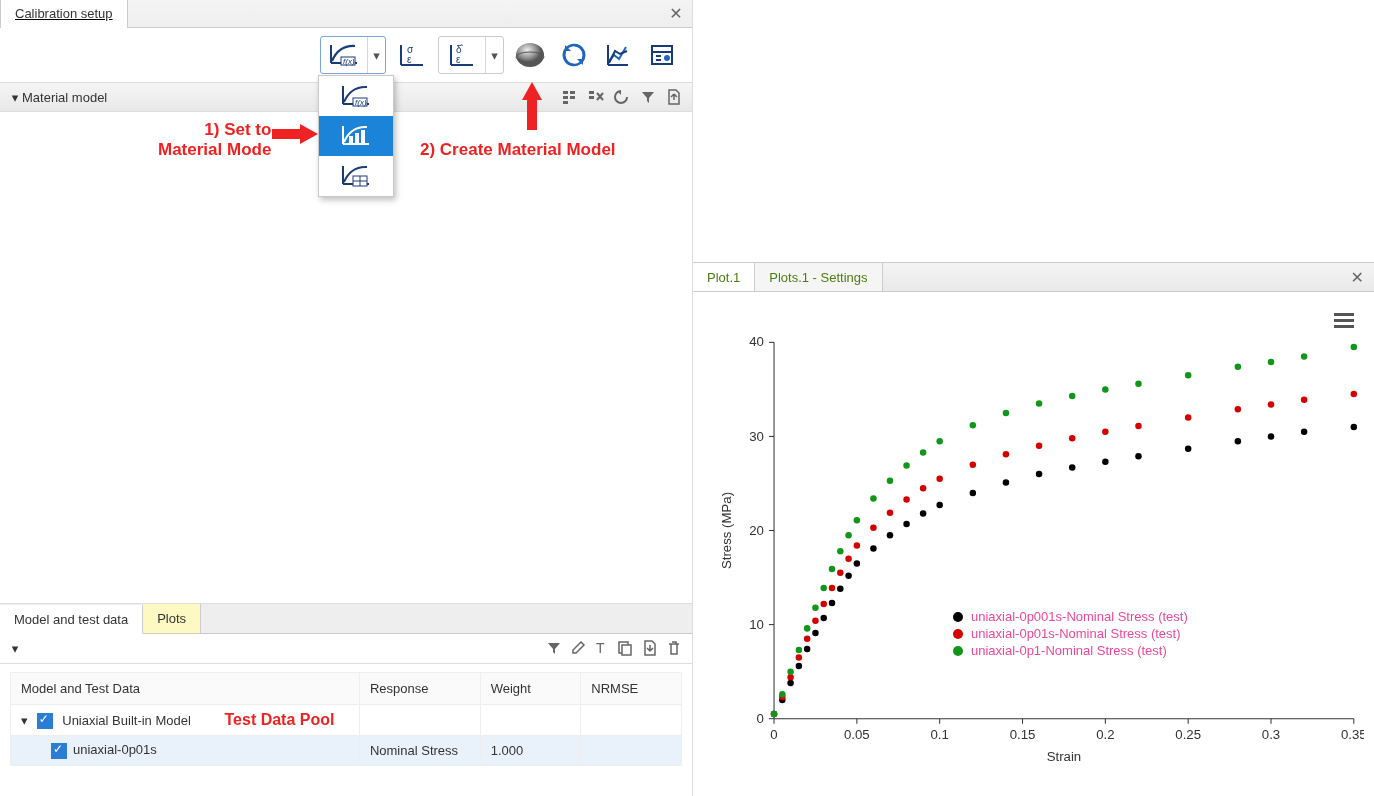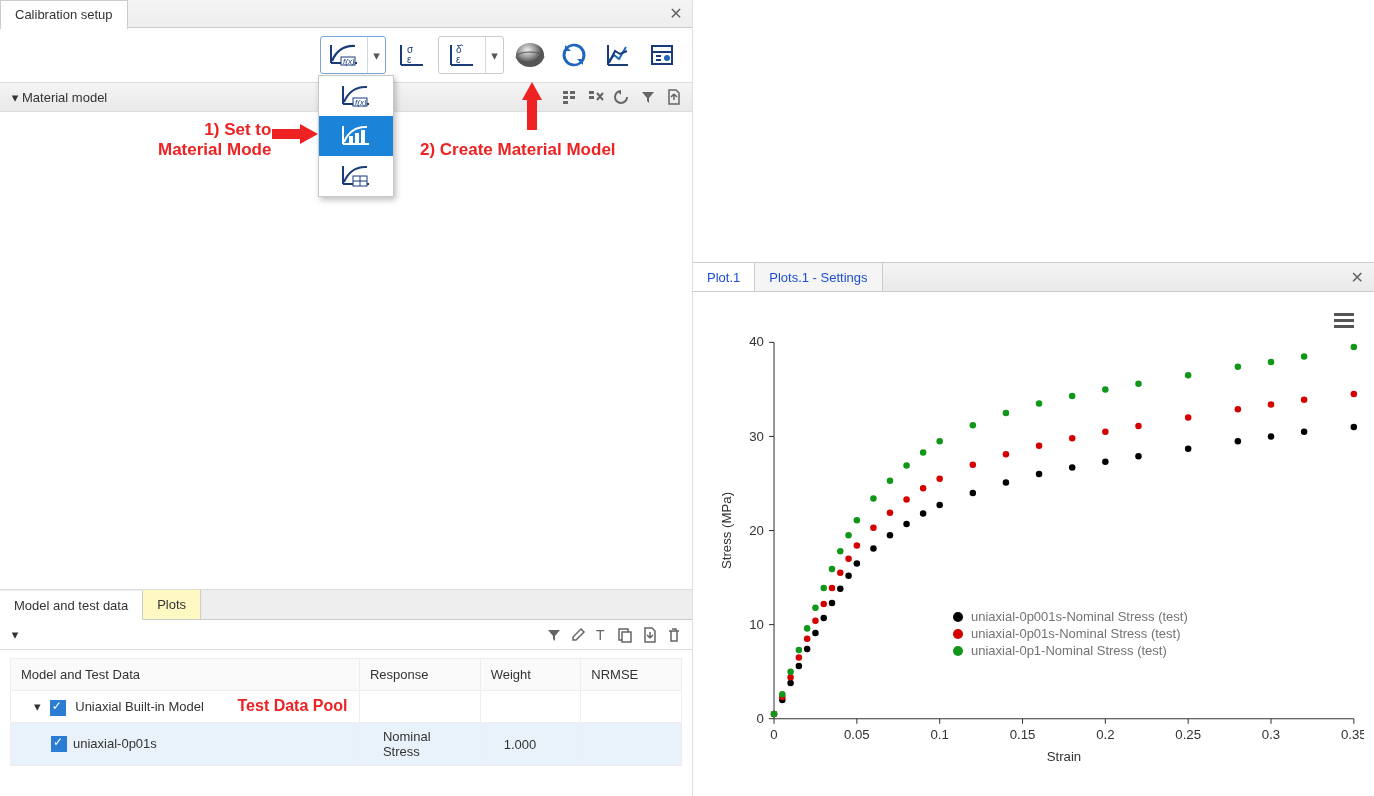--- a/index.html
+++ b/index.html
@@ -29,22 +29,23 @@
     background: #fff;
     position: relative;
   }
 
   
   .window-tab-bar {
     height: 28px;
     background: linear-gradient(to bottom,#f4f4f4,#eee);
     border-bottom:1px solid #ccc;
     display:flex;
-    align-items:flex-start;
+    align-items:center;
     position:relative;
+    text-decoration:underline;
   }
   .window-tab {
     padding:0 14px;
     line-height:28px;
     background:#fff;
     border:1px solid #ccc;
     border-bottom:none;
     font-size:13px;
     color:#333;
   }
@@ -167,50 +168,50 @@
     height:30px;display:flex;align-items:center;padding:0 8px;border-bottom:1px solid #ddd;background:#fff;
   }
   .lower-toolbar .spacer{margin-left:auto;display:flex;gap:4px;}
   .tbl {
     width:calc(100% - 20px);margin:8px 10px 0 10px;border:1px solid #ddd;border-collapse:collapse;background:#fff;font-size:13px;
   }
   .tbl th {
     text-align:left;padding:8px 10px;background:#fafafa;border:1px solid #eee;color:#333;font-weight:400;
   }
   .tbl td {
-    padding:6px 23px;border:1px solid #eee;color:#333;
+    padding:6px 10px;border:1px solid #eee;color:#333;
   }
   .tbl tr.data td { background:#e9f2fb; }
   .tree-caret { display:inline-block;width:12px;color:#333;cursor:pointer; }
   .chk {
     width:16px;height:16px;display:inline-block;border:1px solid #2b7cd3;background:#2b7cd3;position:relative;vertical-align:middle;margin-right:6px;
   }
   .chk::after{content:"✓";color:#fff;font-size:12px;position:absolute;left:1px;top:-2px;}
 
   
   .plot-tab-bar {
     position:absolute;left:0;right:0;top:262px;height:30px;background:linear-gradient(to bottom,#f4f4f4,#e9e9e9);border-top:1px solid #ccc;border-bottom:1px solid #ccc;display:flex;align-items:stretch;
   }
-  .plot-tab { padding:0 14px;line-height:30px;border-right:1px solid #ccc;background:#f5f5f5;cursor:pointer;color:#1d4ed8; }
+  .plot-tab { padding:0 14px;line-height:30px;border-right:1px solid #ccc;background:#f5f5f5;cursor:pointer;color:#4d7c0f; }
   .plot-tab.active { background:#fff; }
   .plot-tab-bar .close { margin-left:auto;padding:0 10px;line-height:30px;color:#666;cursor:pointer;font-size:16px; }
 
   .plot-area {
     position:absolute;left:0;right:0;top:292px;bottom:20px;background:#fff;
   }
   .plot-title-anno {
     position:absolute;left:50%;top:3px;transform:translateX(-35%);
   }
   .plot-menu-icon {
     position:absolute;right:20px;top:18px;cursor:pointer;
   }
   .plot-menu-icon div{width:20px;height:3px;background:#555;margin:3px 0;}
   .plot-svg { position:absolute;left:20px;top:30px;right:10px;bottom:10px; }
 
-  .legend { position:absolute; font-size:13px; color:#737373; }
+  .legend { position:absolute; font-size:13px; color:#ec4899; }
   .legend-row{display:flex;align-items:center;gap:8px;margin:2px 0;}
   .legend-dot{width:10px;height:10px;border-radius:50%;}
 
   .axis-label { font-size:13px;fill:#333; }
   .tick { font-size:13px;fill:#333; }
 </style>
 </head>
 <body>
 
 <div class="left-panel">

